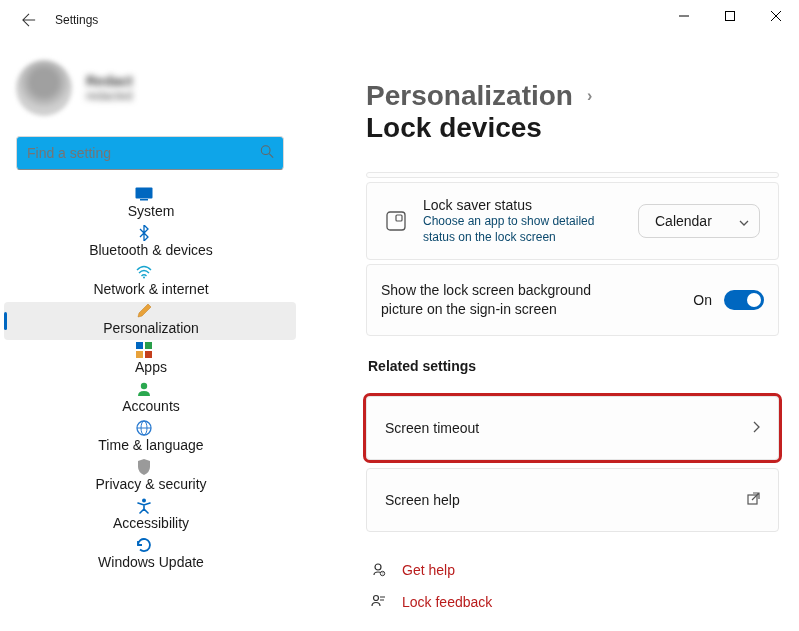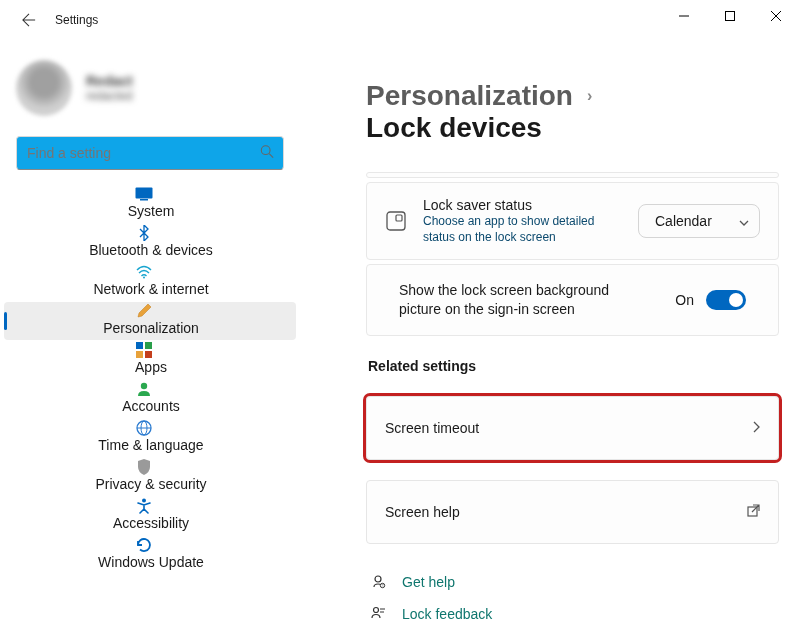--- a/index.html
+++ b/index.html
@@ -202,21 +202,21 @@
   background-image:
     linear-gradient(#fff 1px, transparent 1px),
     linear-gradient(90deg,#fff 1px, transparent 1px);
   background-size: 4px 4px;
 }
 
 .toggle-row {
   border: 1px solid #e8e8e8;
   border-radius: 4px;
   background: #fdfdfd;
-  padding: 16px 32px;
+  padding: 16px 14px;
   display: flex;
   align-items: center;
   margin-bottom: 22px;
 }
 .toggle-row .t-text { flex:1; font-size:14px; line-height:1.35; padding-right:60px;}
 .toggle-state { font-size:14px; margin-right:12px; }
 .toggle {
   width: 40px; height: 20px;
   border-radius: 10px;
   background: #0067c0;
@@ -239,40 +239,40 @@
 }
 
 .link-card {
   border: 1px solid #e6e6e6;
   border-radius: 4px;
   background: #fdfdfd;
   height: 64px;
   display: flex;
   align-items: center;
   padding: 12px 18px;
-  margin-bottom: 20px;
+  margin-bottom: 8px;
   cursor: pointer;
 }
 .link-card.hl {
   outline: 3px solid #c32020;
   outline-offset: 0px;
 }
 .link-card .lc-text { flex:1; font-size:14px; }
 .link-card .lc-chev { color:#555; }
 
 .footer-links {
   margin-top: 22px;
 }
 .footer-link {
   display:flex; align-items:center;
   padding: 8px 2px;
   cursor:pointer;
 }
 .footer-link .fl-icon { width:20px; margin-right:14px; color:#303030; display:flex;align-items:center;justify-content:center;}
-.footer-link .fl-text { color:#0f766e; font-size:14px; }
+.footer-link .fl-text { color:#b91c1c; font-size:14px; }
 </style>
 </head>
 <body>
 
 <div class="titlebar">
   <div class="back-btn">
     <svg width="14" height="14" viewBox="0 0 16 16">
         <path d="M8 1 L1 8 L8 15 M1 8 H15" stroke="#333" stroke-width="1.2" fill="none"></path>
       </svg>
   </div>

